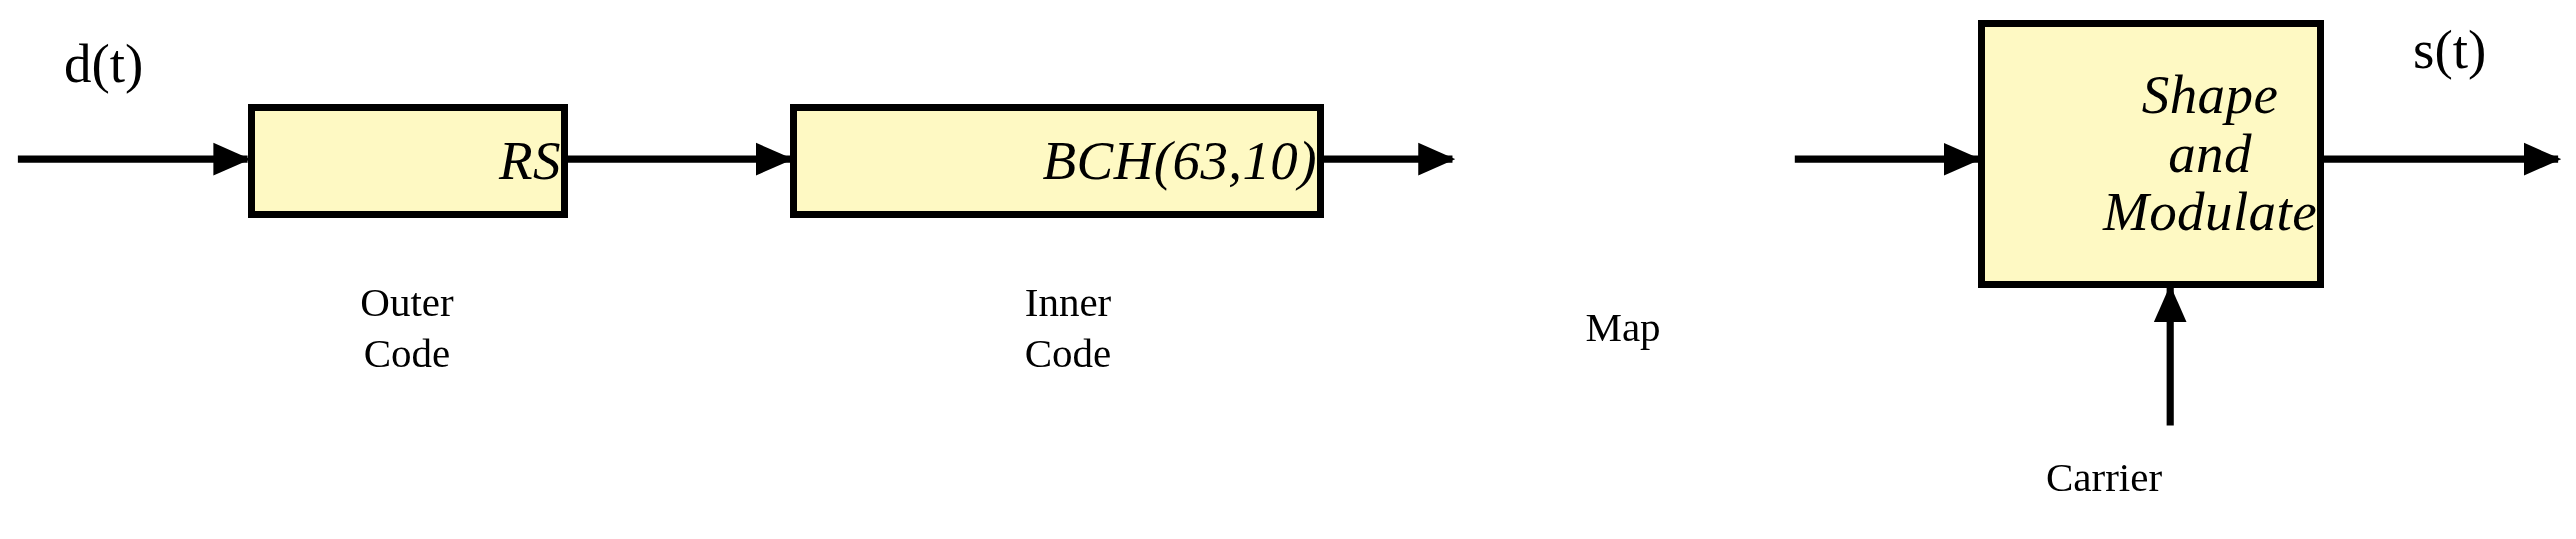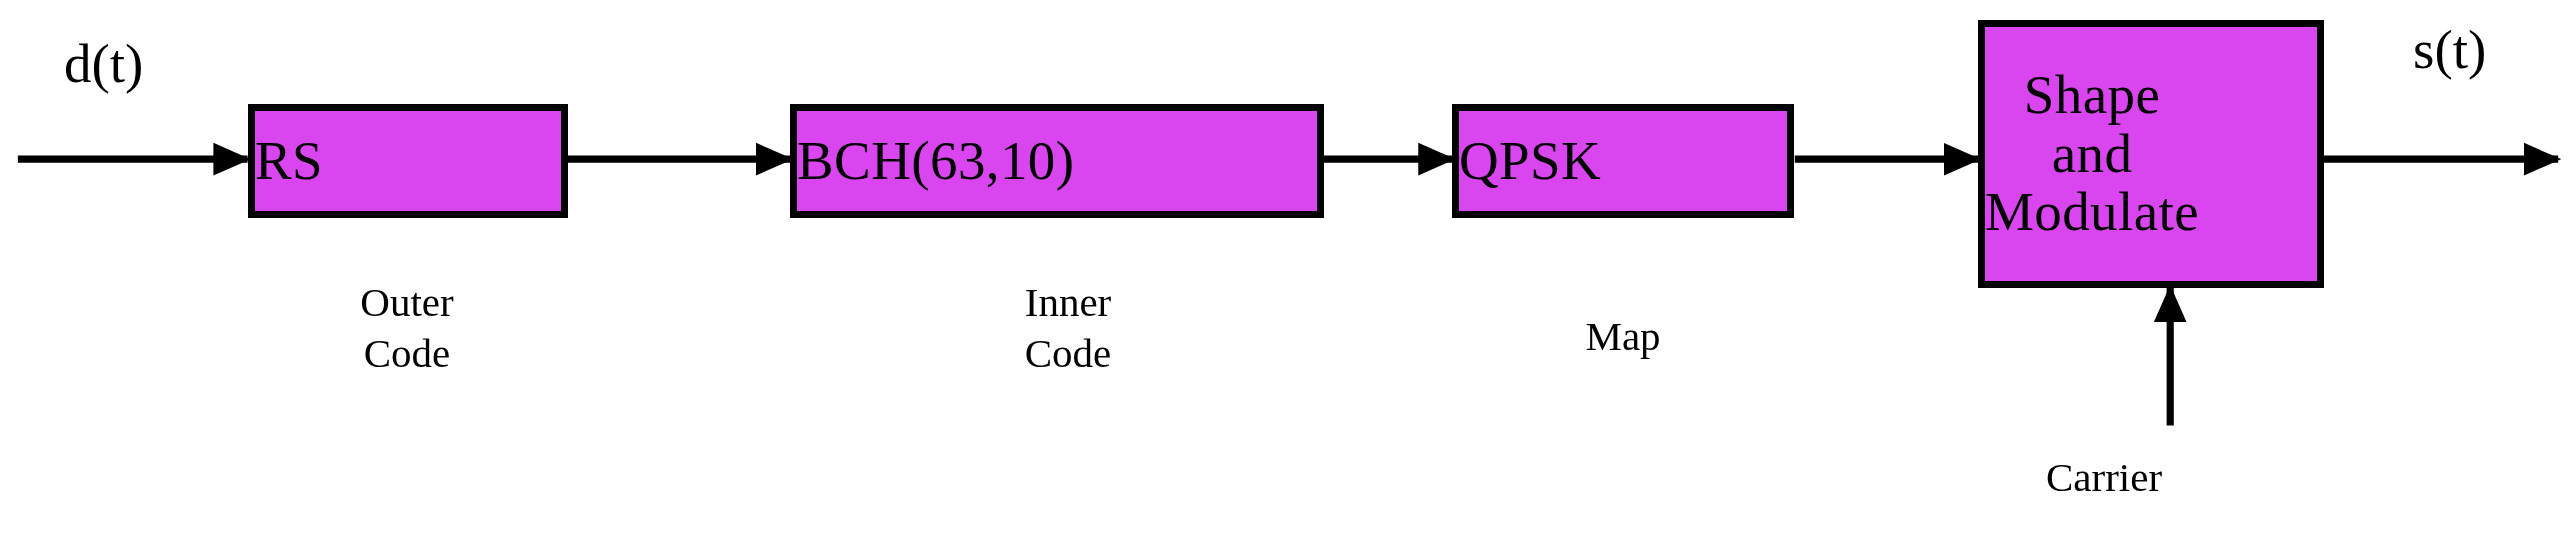--- a/index.html
+++ b/index.html
@@ -25,26 +25,27 @@
     left: 0;
     top: 0;
     width: 2576px;
     height: 540px;
   }
 
   .block {
     position: absolute;
     box-sizing: border-box;
     border: 7.2px solid #000000;
-    background: #d946ef;
+    background: #fef9c3;
     display: flex;
     align-items: center;
-    justify-content: flex-start;
+    justify-content: flex-end;
     text-align: center;
     line-height: 1.06;
+    font-style: italic;
   }
 
   .block-label {
     font-size: 55px;
     letter-spacing: 0.4px;
     white-space: pre-line;
   }
 
   .caption {
     position: absolute;
@@ -94,24 +95,21 @@
   </div>
   <div class="caption" style="left:215px; top:277px; width:384px;">Outer
 Code</div>
 
   <div class="block" style="left:790px; top:104px; width:534px; height:114px;">
     <span class="block-label">BCH(63,10)</span>
   </div>
   <div class="caption" style="left:876px; top:277px; width:384px;">Inner
 Code</div>
 
-  <div class="block" style="left:1452px; top:104px; width:342px; height:114px;">
-    <span class="block-label">QPSK</span>
-  </div>
-  <div class="caption" style="left:1431px; top:311px; width:384px;font-family:Liberation Serif, serif;">Map</div>
+  <div class="caption" style="left:1431px; top:302px; width:384px;font-family:Liberation Serif, serif;">Map</div>
 
   <div class="block" style="left:1978px; top:19.7px; width:346px; height:268px;">
     <span class="block-label">Shape
 and
 Modulate</span>
   </div>
 
   <div class="caption" style="left:1912px; top:452px; width:384px;text-align:center;">Carrier</div>
 
 </div>

